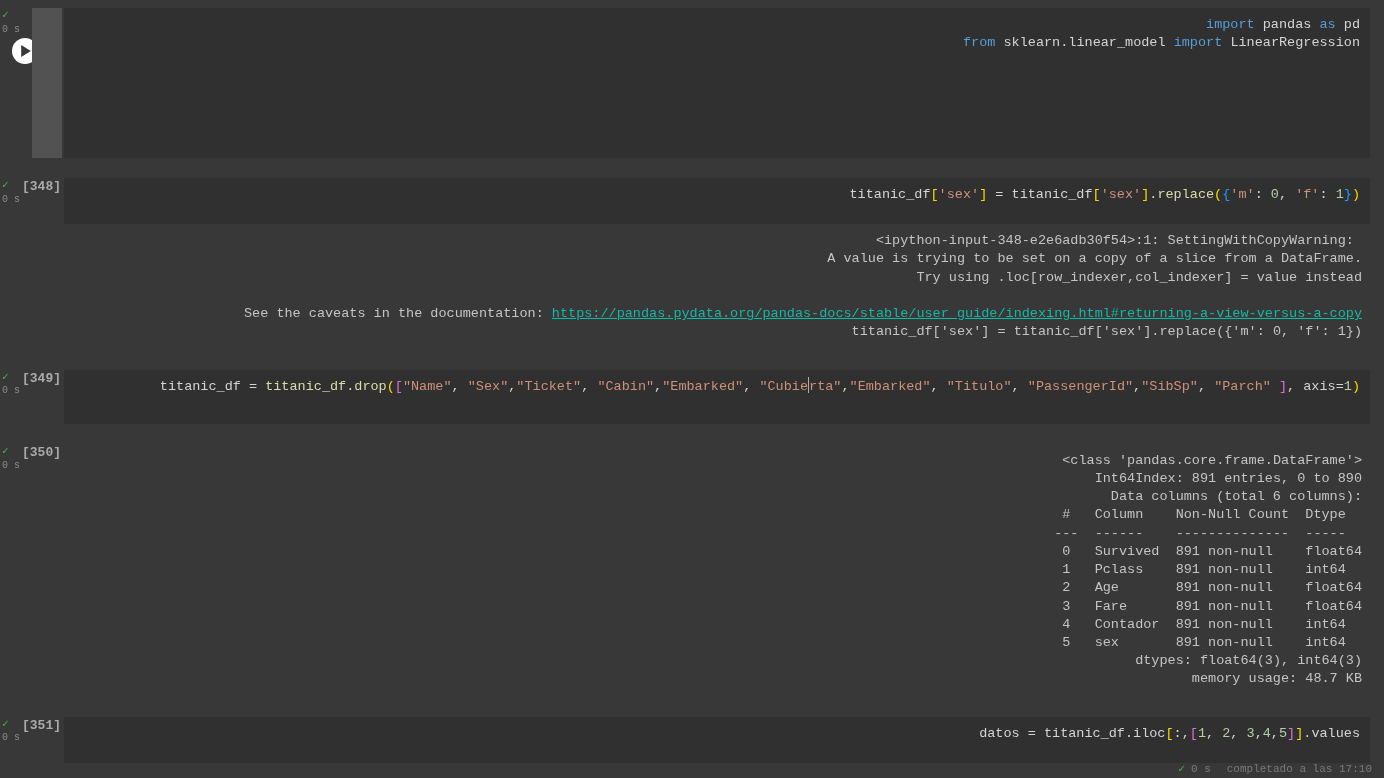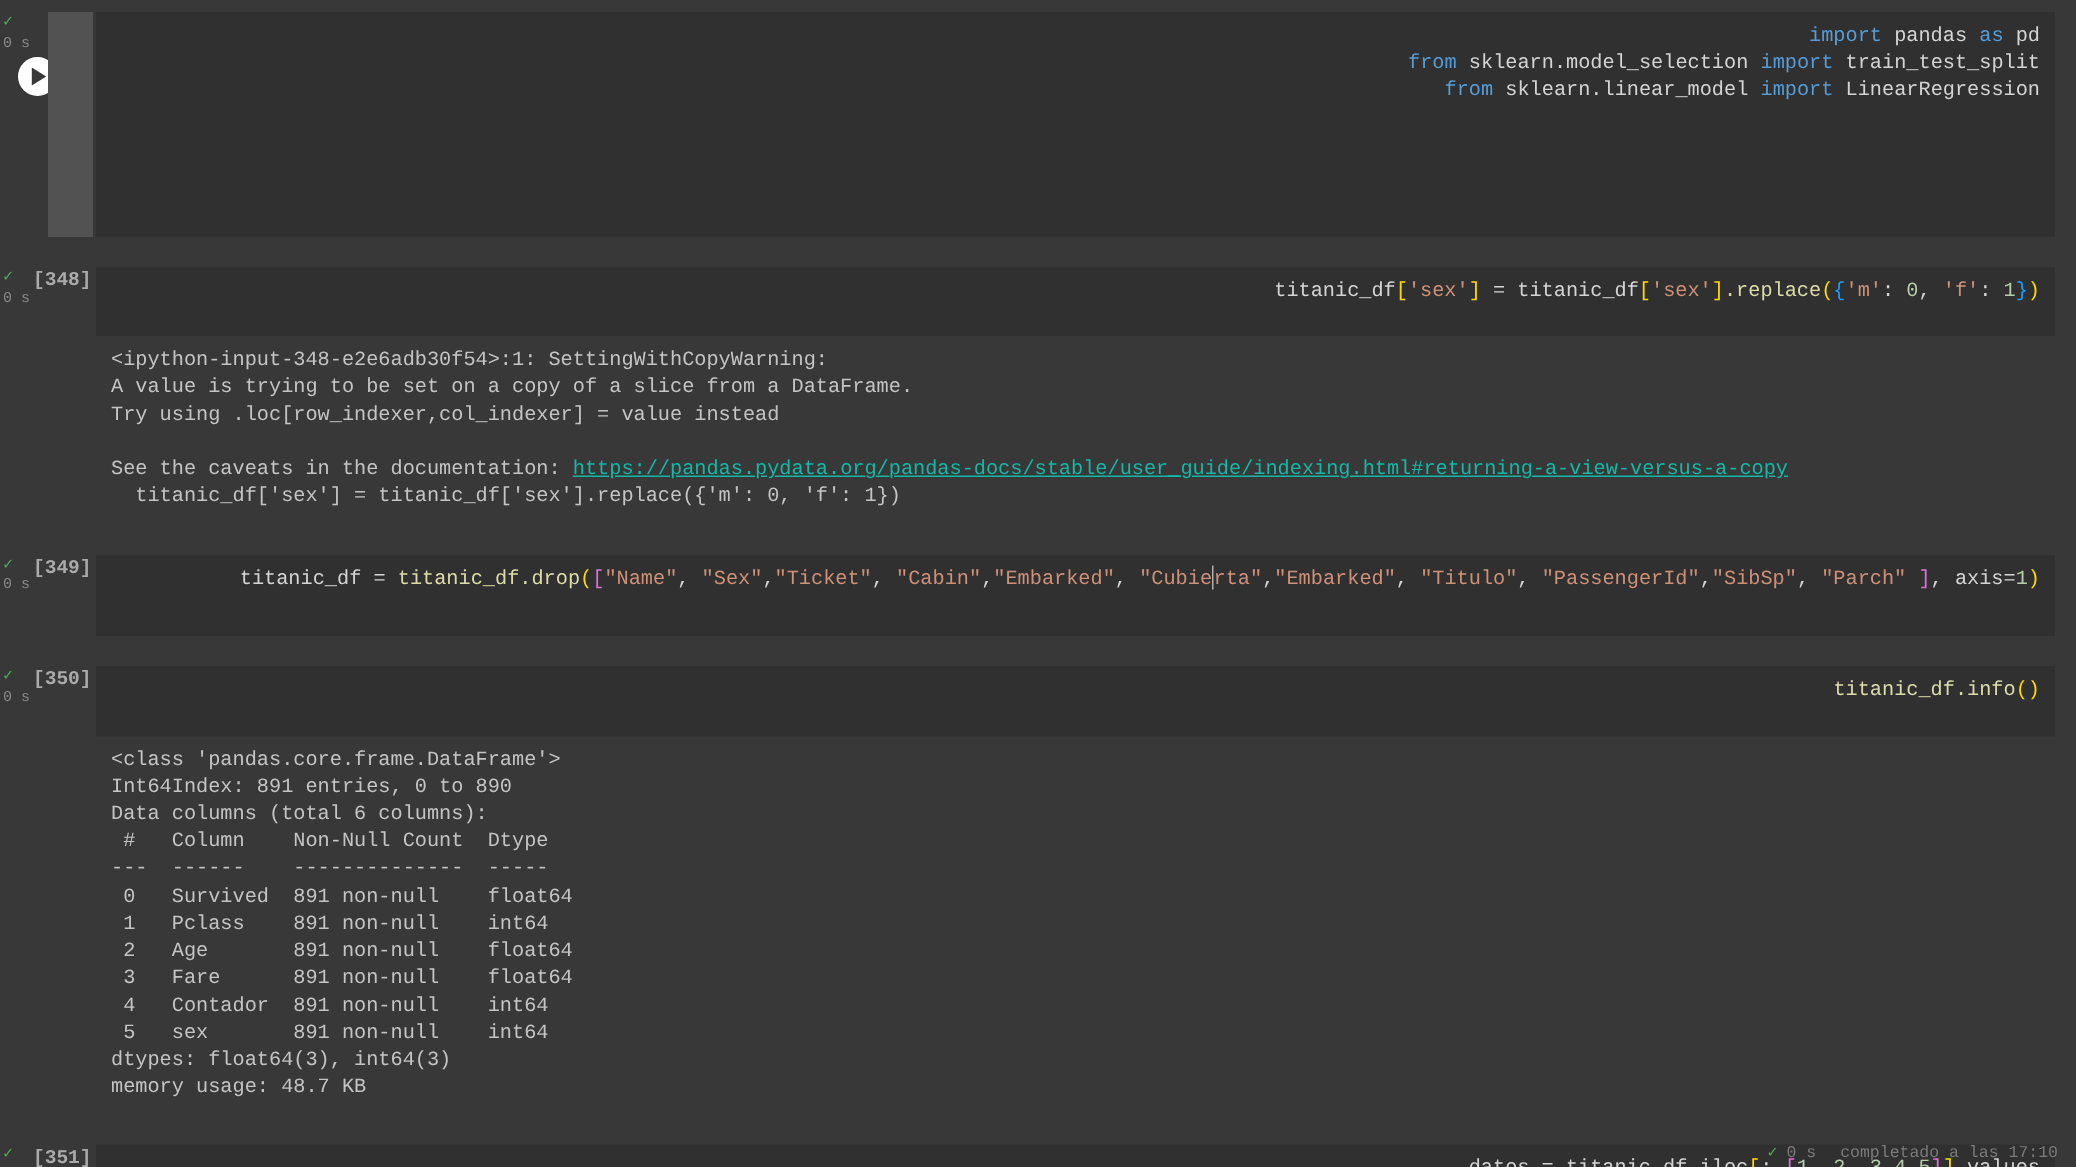--- a/index.html
+++ b/index.html
@@ -72,20 +72,21 @@
   content: '';
   position: absolute;
   left: -32px; top: 0; bottom: 0;
   width: 30px;
   background: #525252;
 }
 .output-area {
   padding: 8px 10px;
   color: #c4c4c4;
   white-space: pre;
+  text-align: right;
 }
 .tok-kw { color: #569cd6; }
 .tok-id { color: #d4d4d4; }
 .tok-str { color: #ce9178; }
 .tok-num { color: #b5cea8; }
 .tok-op { color: #d4d4d4; }
 .tok-fn { color: #dcdcaa; }
 .tok-paren { color: #ffd700; }
 .tok-bracket { color: #da70d6; }
 .tok-brace { color: #179fff; }
@@ -124,21 +125,20 @@
     <div class="exec-time">0 s</div>
     <div class="run-button">
       <svg viewBox="0 0 10 10">
           <path d="M1 0 L9 5 L1 10 Z"></path>
         </svg>
     </div>
   </div>
   <div class="cell-body">
     <div class="code-area">
         <div class="code-line"><span class="tok-kw">import </span><span class="tok-id">pandas </span><span class="tok-kw">as </span><span class="tok-id">pd</span></div>
-        <div class="code-line"><span class="tok-kw">from </span><span class="tok-id">sklearn.model_selection </span><span class="tok-kw">import </span><span class="tok-id">train_test_split</span></div>
         <div class="code-line"><span class="tok-kw">from </span><span class="tok-id">sklearn.linear_model </span><span class="tok-kw">import </span><span class="tok-id">LinearRegression</span></div>
       </div>
   </div>
 </div>
 
 <div class="cell">
   <div class="cell-gutter">
     <div class="gutter-row">
         <span class="checkmark">✓</span>
       </div>
@@ -175,23 +175,20 @@
 
 <div class="cell">
   <div class="cell-gutter">
     <div class="gutter-row">
         <span class="checkmark">✓</span>
       </div>
     <div class="exec-time">0 s</div>
   </div>
   <span class="cell-label">[350]</span>
   <div class="cell-body">
-    <div class="code-area">
-        <div class="code-line"><span class="tok-fn">titanic_df.info</span><span class="tok-paren">()</span></div>
-      </div>
     <div class="output-area">&lt;class 'pandas.core.frame.DataFrame'&gt;
 Int64Index: 891 entries, 0 to 890
 Data columns (total 6 columns):
  #   Column    Non-Null Count  Dtype  
 ---  ------    --------------  -----  
  0   Survived  891 non-null    float64
  1   Pclass    891 non-null    int64  
  2   Age       891 non-null    float64
  3   Fare      891 non-null    float64
  4   Contador  891 non-null    int64  

